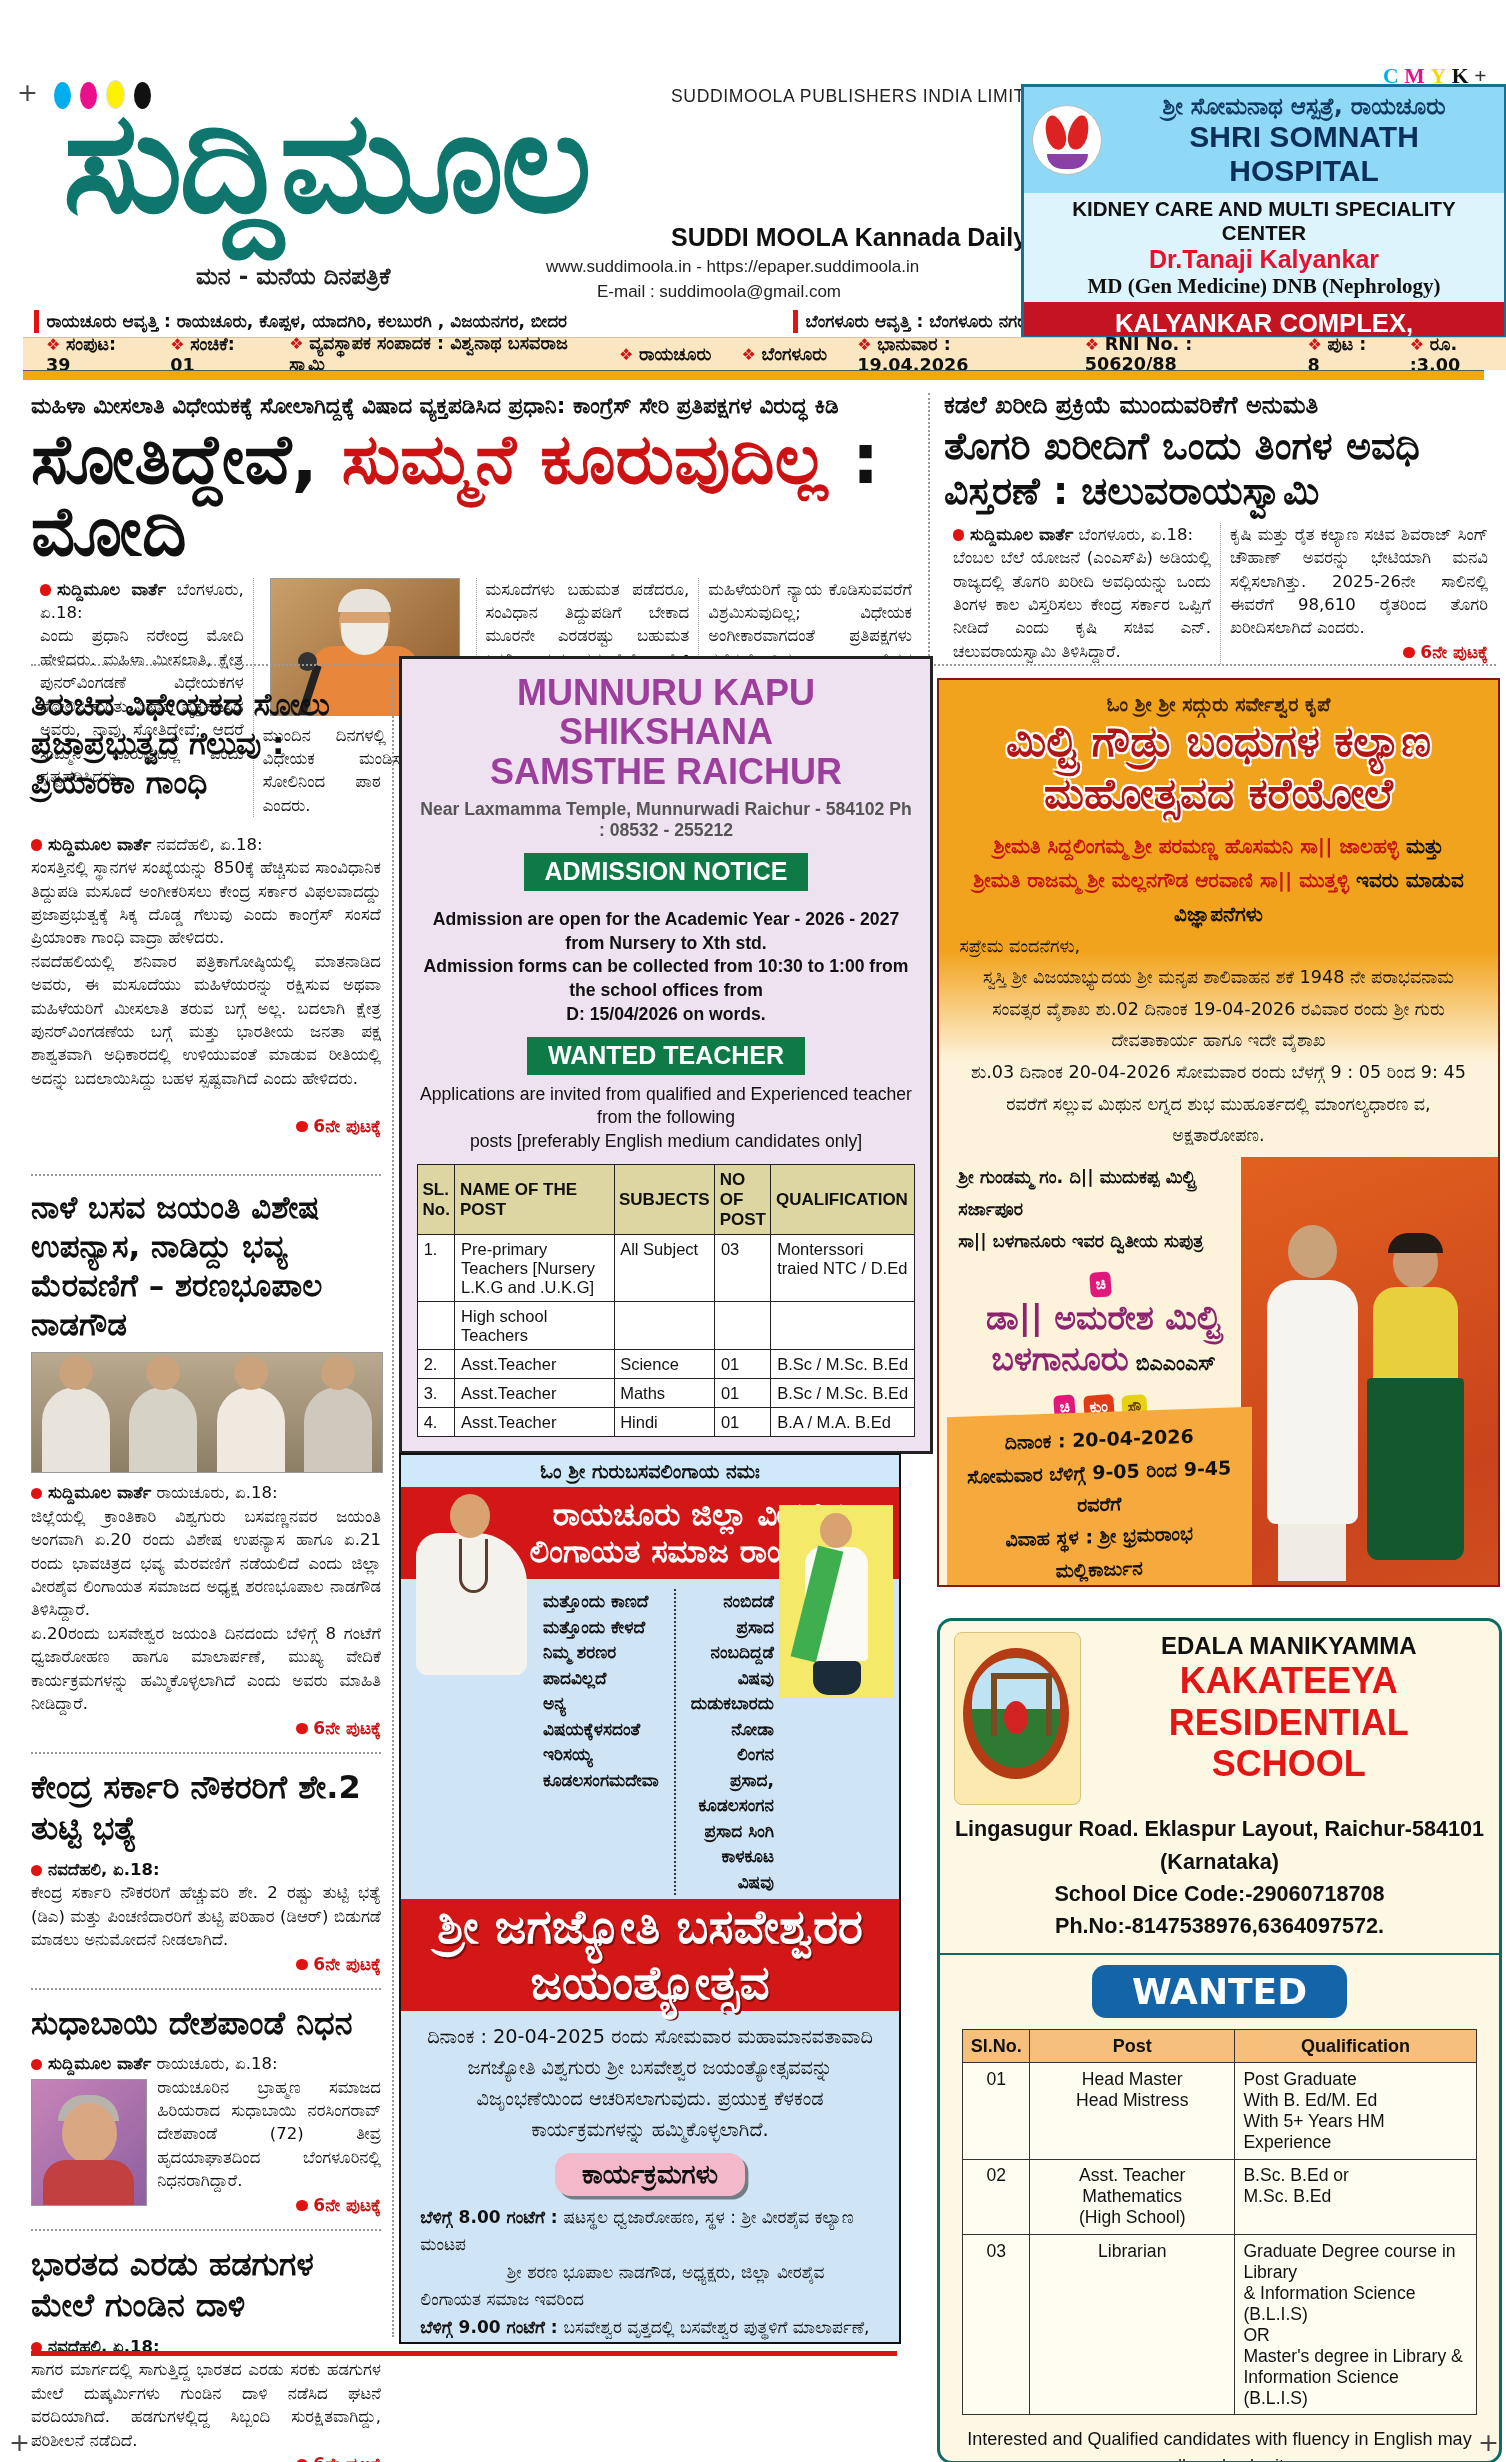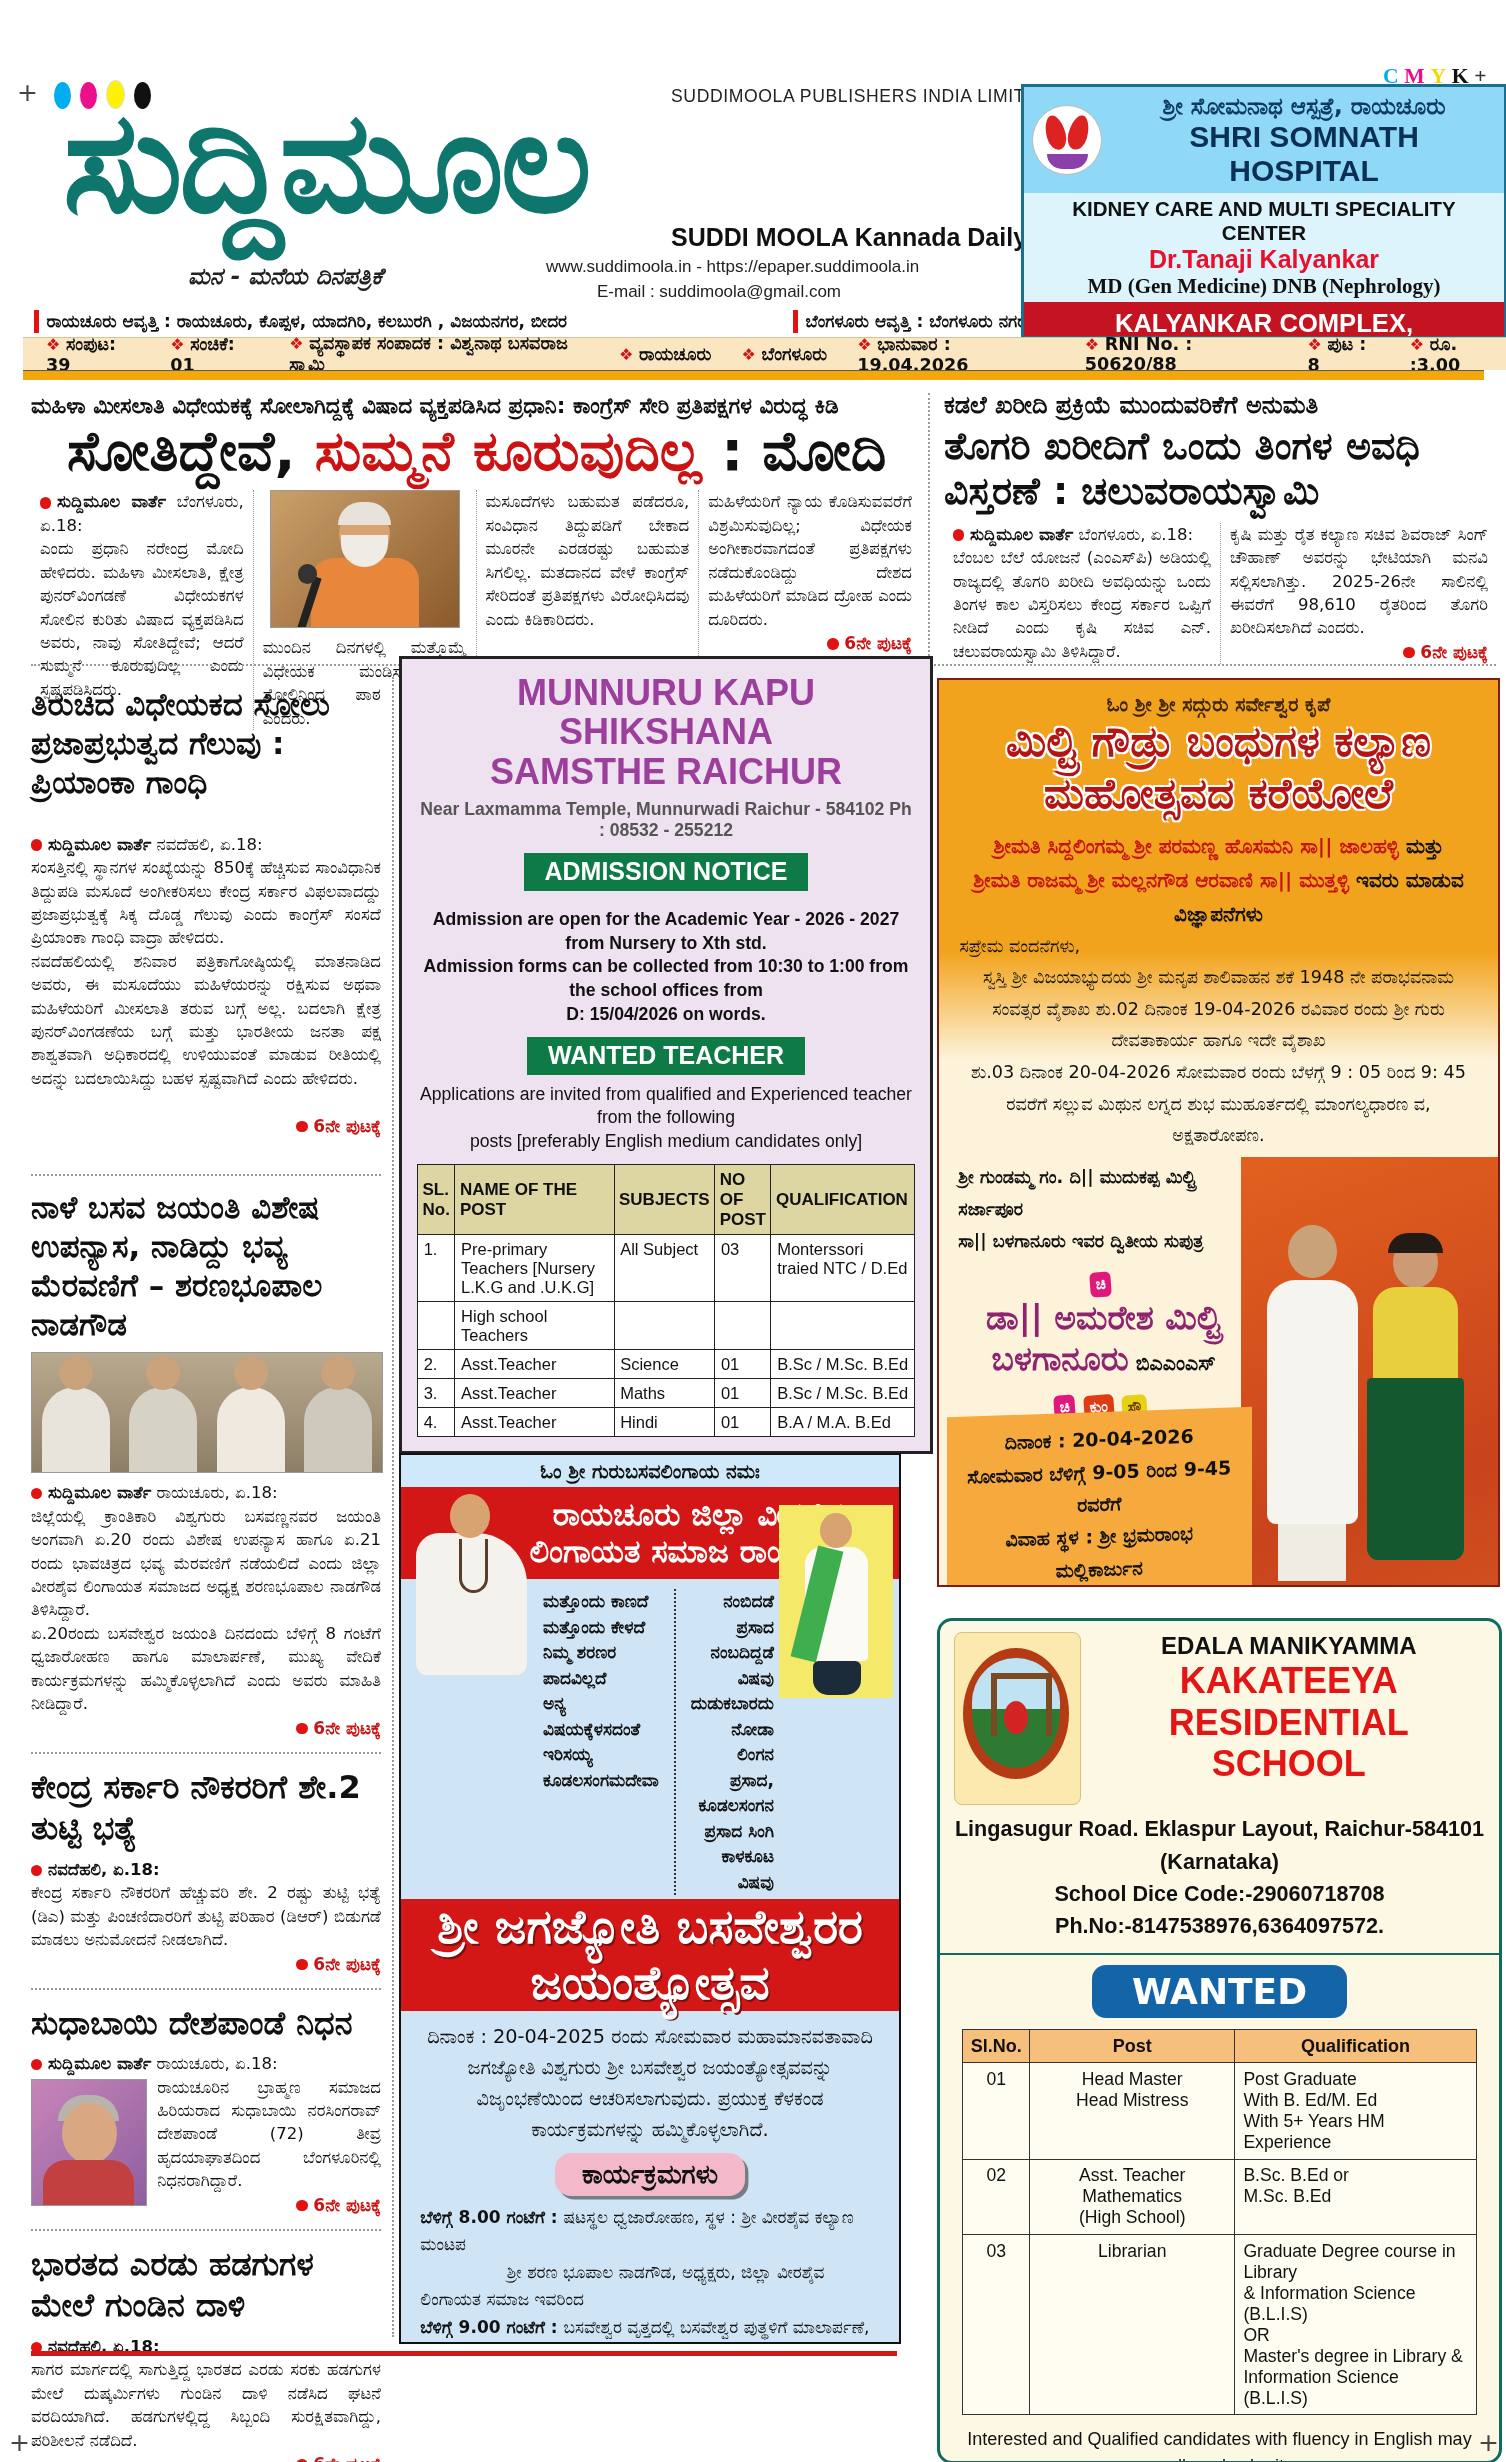--- a/index.html
+++ b/index.html
@@ -178,21 +178,21 @@
   <div class="abs reg-plus" style="left:17px;top:78px;">+</div>
   <div class="abs" style="left:54px;top:80px;">
     <span class="cmyk-dot" style="background:#00aeef;"></span><span class="cmyk-dot" style="background:#ec0f8c;"></span><span class="cmyk-dot" style="background:#fff200;border:0.6px solid #ddd;"></span><span class="cmyk-dot" style="background:#111;"></span>
   </div>
   <div class="abs cmyk-letters" style="left:1383px;top:64px;">
     <span style="color:#00aeef;">C</span><span style="color:#ec0f8c;">M</span><span style="color:#f5d700;">Y</span><span style="color:#111;">K</span><span class="reg-plus" style="color:#333;">+</span>
   </div>
 
   <div class="abs publisher" style="left:671px;top:86px;">SUDDIMOOLA PUBLISHERS INDIA LIMITED</div>
   <div class="abs logo-kn" style="left:63px;top:96px;">ಸುದ್ದಿಮೂಲ</div>
-  <div class="abs tagline" style="left:188px;top:263px;font-style:italic;">ಮನ - ಮನೆಯ ದಿನಪತ್ರಿಕೆ</div>
+  <div class="abs tagline" style="left:196px;top:263px;">ಮನ - ಮನೆಯ ದಿನಪತ್ರಿಕೆ</div>
   <div class="abs web" style="left:546px;top:257px;">www.suddimoola.in - https://epaper.suddimoola.in</div>
   <div class="abs web" style="left:597px;top:282px;">E-mail : suddimoola@gmail.com</div>
 
   <div class="abs eng-name" style="left:671px;top:223px;">SUDDI MOOLA  Kannada Daily</div>
 
   <div class="abs edition" style="left:34px;top:310px;"><span class="bar"></span><span>ರಾಯಚೂರು ಆವೃತ್ತಿ :  ರಾಯಚೂರು,  ಕೊಪ್ಪಳ,  ಯಾದಗಿರಿ,  ಕಲಬುರಗಿ ,  ವಿಜಯನಗರ,  ಬೀದರ</span></div>
   <div class="abs edition" style="left:793px;top:310px;"><span class="bar"></span><span>ಬೆಂಗಳೂರು ಆವೃತ್ತಿ : ಬೆಂಗಳೂರು ನಗರ, ಬೆಂಗಳೂರು ಗ್ರಾಮಾಂತರ, ತುಮಕೂರು, ಚಿಕ್ಕಬಳ್ಳಾಪುರ, ಮೈಸೂರು</span></div>
 
   <div class="abs hosp" style="left:1021px;top:84px;width:480px;height:249px;">
     <div class="hosp-top">
@@ -227,21 +227,21 @@
       <span><span class="diamond">❖</span><span>ಬೆಂಗಳೂರು</span></span>
       <span><span class="diamond">❖</span><span>ಭಾನುವಾರ : 19.04.2026</span></span>
       <span><span class="diamond">❖</span><span>RNI No. : 50620/88</span></span>
       <span><span class="diamond">❖</span><span>ಪುಟ : 8</span></span>
       <span><span class="diamond">❖</span><span>ರೂ. :3.00</span></span>
     </div>
   <div class="abs goldbar" style="left:23px;top:370px;width:1461px;height:9px;"></div>
 
   <div class="abs" style="left:31px;top:393px;width:890px;">
     <div class="kicker" style="font-size:21.6px;">ಮಹಿಳಾ ಮೀಸಲಾತಿ ವಿಧೇಯಕಕ್ಕೆ ಸೋಲಾಗಿದ್ದಕ್ಕೆ ವಿಷಾದ ವ್ಯಕ್ತಪಡಿಸಿದ ಪ್ರಧಾನಿ: ಕಾಂಗ್ರೆಸ್ ಸೇರಿ ಪ್ರತಿಪಕ್ಷಗಳ ವಿರುದ್ಧ ಕಿಡಿ</div>
-    <div class="headline" style="font-size:55px;line-height:1.05;margin-top:4.5px;margin-left:36px;">
+    <div class="headline" style="font-size:69px;line-height:1.05;margin-top:4.5px;">
       <span>ಸೋತಿದ್ದೇವೆ, </span><span class="red">ಸುಮ್ಮನೆ ಕೂರುವುದಿಲ್ಲ</span><span> : ಮೋದಿ</span>
     </div>
     <div class="cols body-txt just" style="margin-top:10.2px;">
       <div class="col">
         <span class="rdot"></span><span class="byline">ಸುದ್ದಿಮೂಲ ವಾರ್ತೆ</span><span> ಬೆಂಗಳೂರು, ಏ.18:</span>
         <div>ಎಂದು ಪ್ರಧಾನಿ ನರೇಂದ್ರ ಮೋದಿ ಹೇಳಿದರು. ಮಹಿಳಾ ಮೀಸಲಾತಿ, ಕ್ಷೇತ್ರ ಪುನರ್‌ವಿಂಗಡಣೆ ವಿಧೇಯಕಗಳ ಸೋಲಿನ ಕುರಿತು ವಿಷಾದ ವ್ಯಕ್ತಪಡಿಸಿದ ಅವರು, ನಾವು ಸೋತಿದ್ದೇವೆ; ಆದರೆ ಸುಮ್ಮನೆ ಕೂರುವುದಿಲ್ಲ ಎಂದು ಸ್ಪಷ್ಟಪಡಿಸಿದರು.</div>
       </div>
       <div class="col">
         <div class="lead-photo">
           <div class="jacket"></div>

